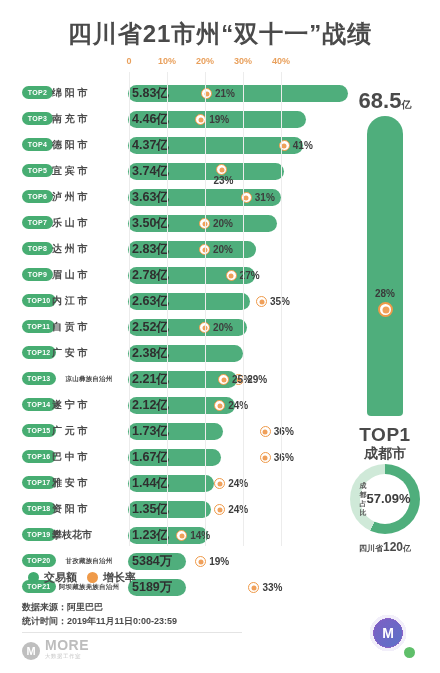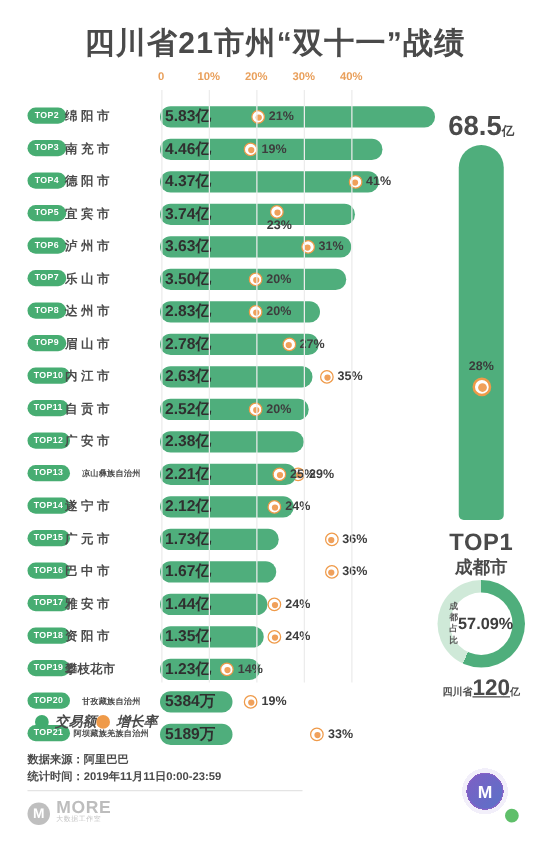--- a/index.html
+++ b/index.html
@@ -106,25 +106,25 @@
     position:absolute;left:10px;top:10px;width:50px;height:50px;border-radius:50%;
     background:#fff;display:flex;flex-direction:row;align-items:center;justify-content:center;
   }
   .donut-cap{font-size:7px;font-weight:bold;color:#5a5a5a;line-height:9px;}
   .donut-pct{font-size:13px;font-weight:bold;color:#3d3d3d;line-height:14px;white-space:nowrap;}
 
   .province{
     position:absolute;left:330px;top:540px;width:110px;text-align:center;
     font-size:8px;font-weight:bold;color:#4a4a4a;white-space:nowrap;
   }
-  .province .big{font-size:18px;text-decoration:underline;}
+  .province .big{font-size:12px;}
   .province .unit{font-size:8px;}
 
   
-  .legend{position:absolute;left:28px;top:570px;display:flex;align-items:flex-end;gap:0;font-style:italic;}
+  .legend{position:absolute;left:28px;top:570px;display:flex;align-items:flex-end;gap:10px;}
   .legend-item{display:flex;align-items:center;gap:5px;font-size:11px;font-weight:bold;color:#4a4a4a;}
   .swatch{width:11px;height:11px;border-radius:50%;}
   .sw-green{background:#41ab6f;}
   .sw-orange{background:#ef9a49;}
 
   .footer{position:absolute;left:22px;top:600px;font-size:9px;color:#4a4a4a;line-height:14px;font-weight:bold;}
   .rule{position:absolute;left:22px;top:632px;width:220px;height:1px;background:#e4e4e4;}
 
   .more{position:absolute;left:22px;top:640px;display:flex;align-items:center;gap:5px;}
   .more-mark{

